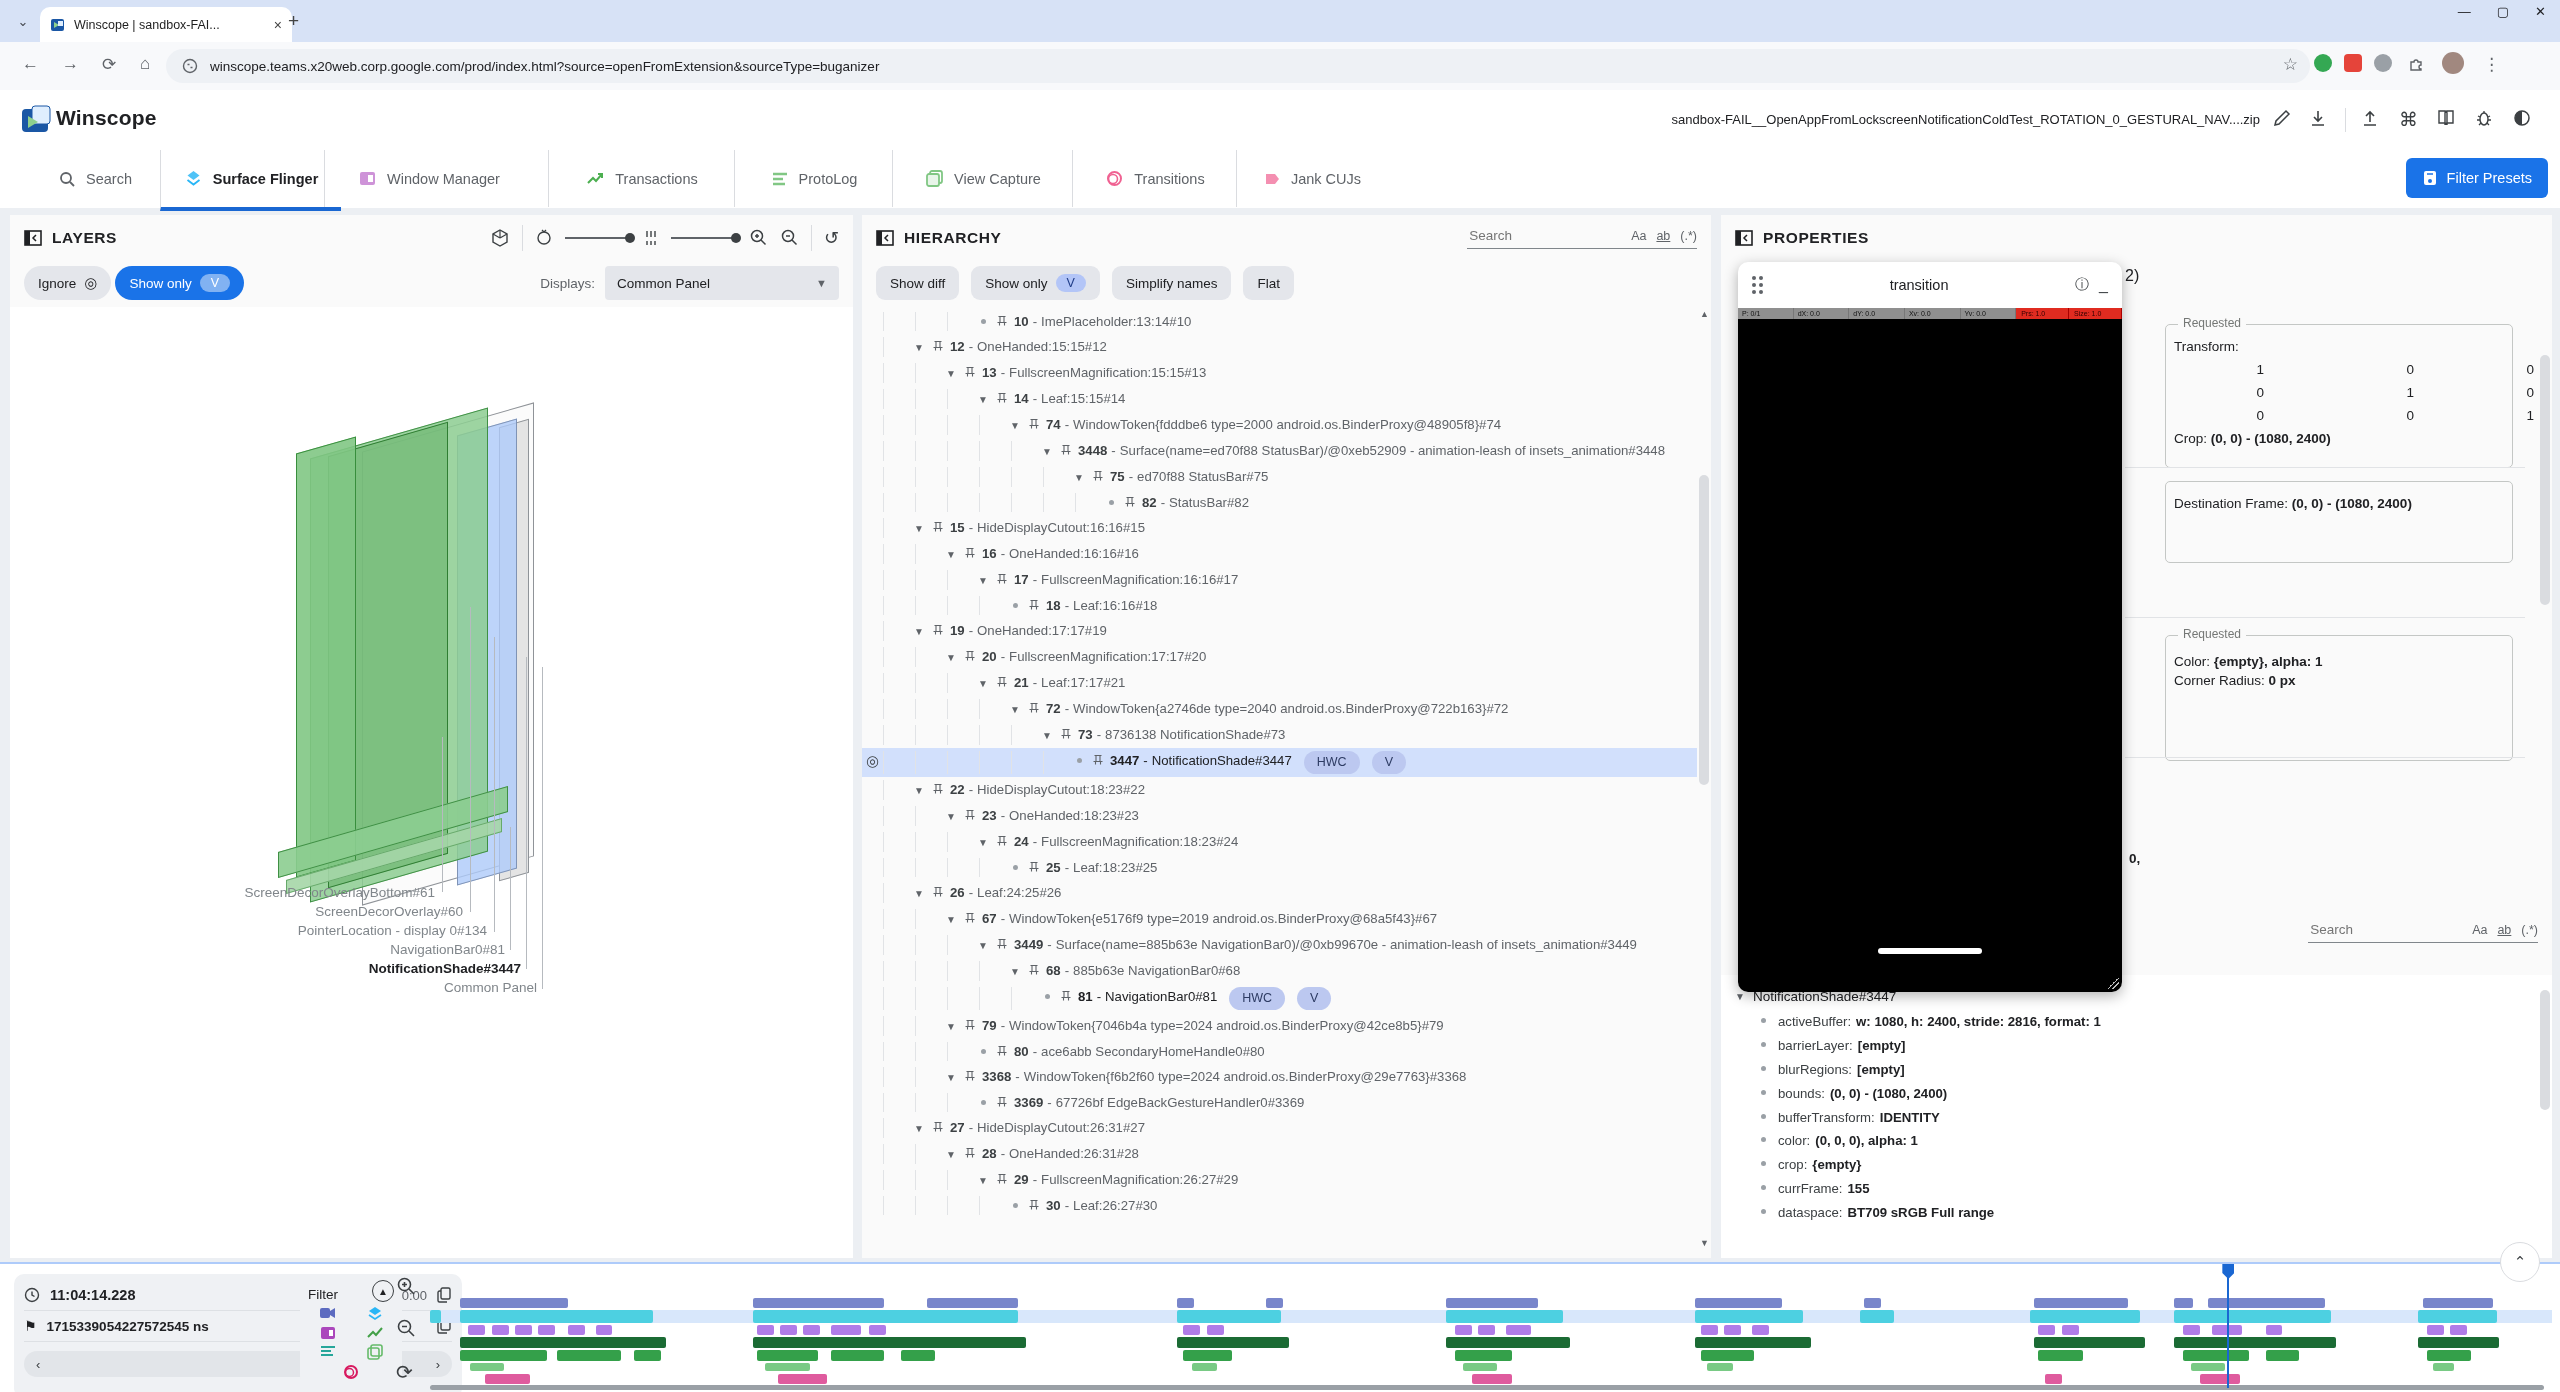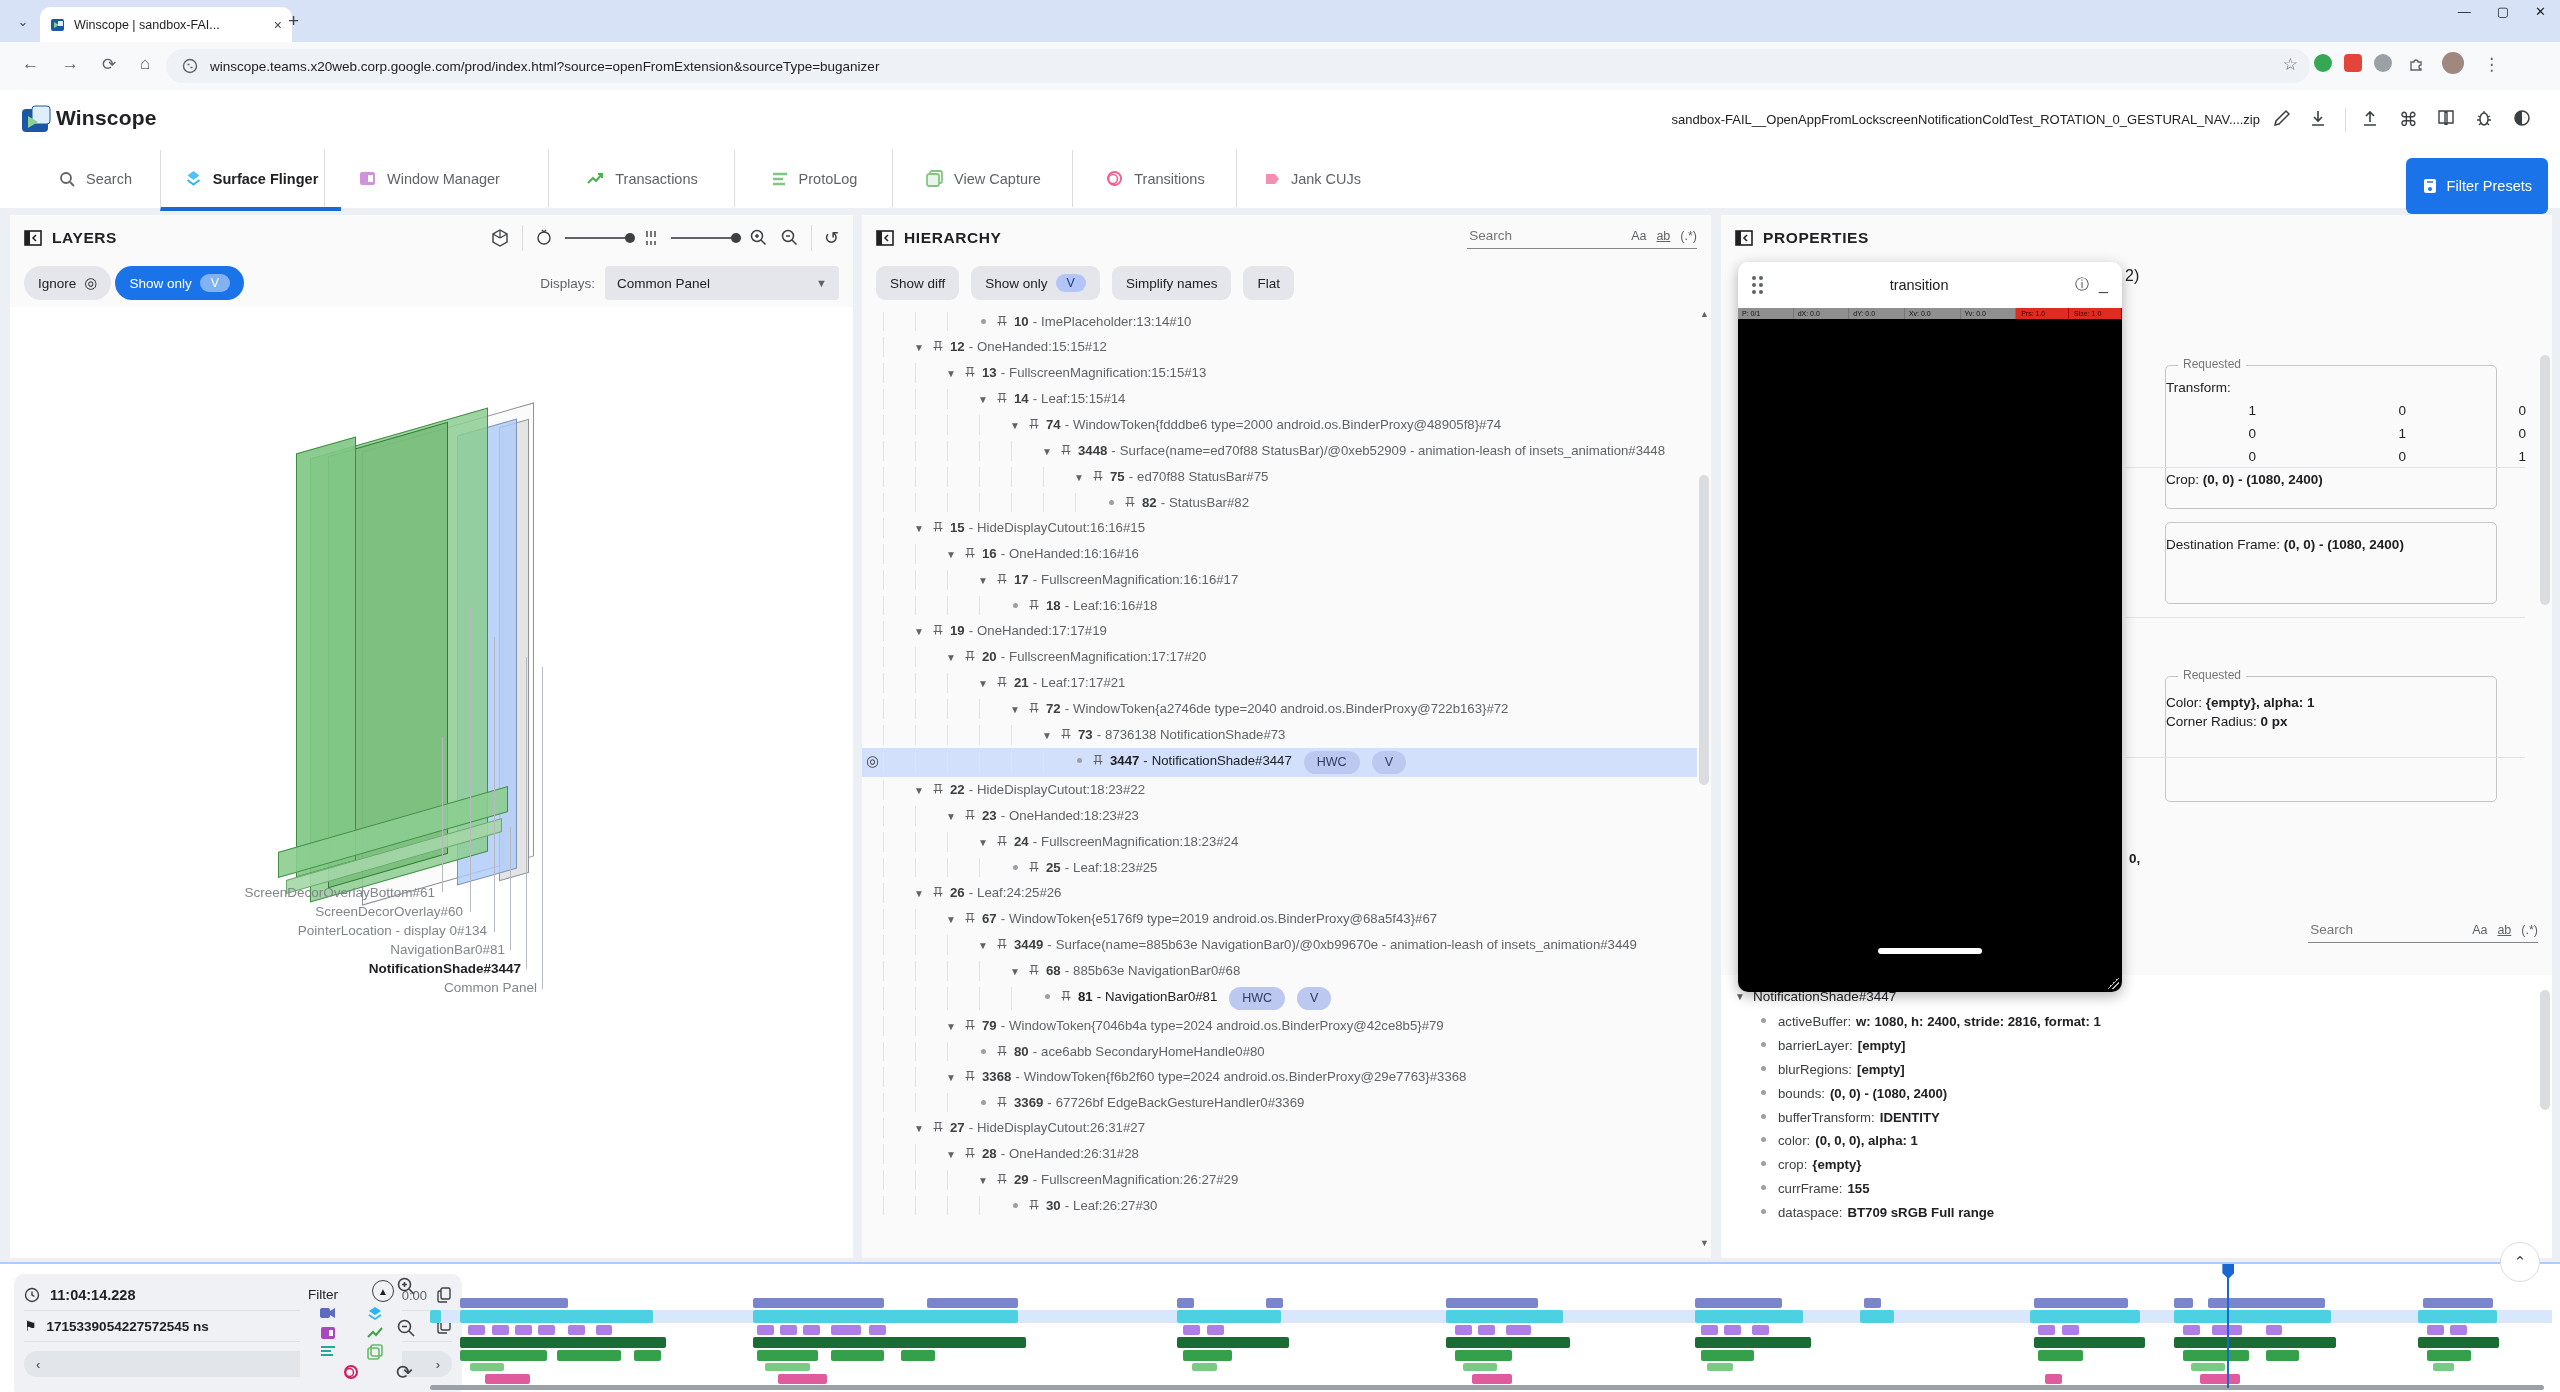--- a/index.html
+++ b/index.html
@@ -25,21 +25,21 @@
   #logo{position:absolute;left:20px;top:14px;}
   #apptitle{position:absolute;left:56px;top:16px;font-size:21px;font-weight:bold;letter-spacing:.2px;}
   #filename{position:absolute;right:300px;top:22px;font-size:13px;color:#202124;max-width:700px;white-space:nowrap;}
   .hicon{position:absolute;top:18px;color:#3c4043;}
   
   #navbar{position:absolute;left:0;top:150px;width:2560px;height:58px;background:#fff;}
   .ntab{position:absolute;top:0;height:57px;display:flex;align-items:center;justify-content:center;gap:10px;
       font-size:14.5px;color:#5f6368;border-left:1px solid #dadce0;}
   .ntab.first{border-left:none;}
   .ntab.active{color:#202124;font-weight:bold;border-bottom:4px solid #1967d2;}
-  #filterpresets{position:absolute;right:12px;top:8px;height:56px;background:#1a73e8;color:#fff;border-radius:6px;
+  #filterpresets{position:absolute;right:12px;top:8px;height:40px;background:#1a73e8;color:#fff;border-radius:6px;
       display:flex;align-items:center;gap:9px;padding:0 16px;font-size:14.5px;}
   
   .panel{position:absolute;background:#fafafa;}
   .phead{position:absolute;left:0;top:0;right:0;height:45px;display:flex;align-items:center;padding:0 14px;gap:10px;}
   .ptitle{font-size:15.5px;font-weight:bold;letter-spacing:.6px;color:#202124;}
   .chip{display:inline-flex;align-items:center;gap:8px;height:34px;border-radius:9px;background:#e4e6eb;
       padding:0 14px;font-size:13.5px;color:#202124;}
   .chip.pill{border-radius:17px;}
   .chip.blue{background:#1a73e8;color:#fff;}
   .vbadge{background:#b3c5f7;color:#1f3c88;border-radius:13px;padding:2px 11px;font-size:12.5px;}
@@ -75,21 +75,21 @@
   .trow .sep{margin-right:4px;}
   .trow .lbl{flex:0 1 auto;min-width:0;}
   .trow .chip2{background:#bcc8f0;color:#2d3b63;border-radius:13px;padding:2px 13px;font-size:12.5px;margin-left:12px;flex:0 0 auto;}
   .trow.sel{background:#d2e0fc;color:#202124;}
   .trow.sel .num,.trow.sel .lbl{color:#202124;}
   .trow.bold, .trow.bold .lbl, .trow.bold .num{color:#202124;}
   .eye{position:absolute;left:4px;top:3px;font-size:15px;color:#3c4043;}
   .vscroll{position:absolute;right:2px;width:10px;border-radius:5px;background:#dadce0;}
   .scarr{position:absolute;right:2px;font-size:9px;color:#5f6368;}
   
-  .pbox{position:absolute;border:1px solid #c4c7c5;border-radius:5px;background:#fafafa;padding:14px 0 10px;font-size:13.5px;color:#202124;margin-top:41px;}
+  .pbox{position:absolute;border:1px solid #c4c7c5;border-radius:5px;background:#fafafa;padding:14px 8px 10px;font-size:13.5px;color:#202124;}
   .pbox .blab{position:absolute;top:-9px;left:12px;background:#fafafa;padding:0 5px;font-size:12px;color:#747775;}
   .pbox b{font-weight:bold;}
   .hr{position:absolute;height:1px;background:#e1e3e6;}
   #matrix{display:grid;grid-template-columns:90px 150px 120px;row-gap:8px;margin:8px 0 8px 0;text-align:right;}
   .kvrow{margin:4px 0;}
   
   #fwin{position:absolute;left:17px;top:47px;width:384px;height:730px;background:#fff;border-radius:10px;
       box-shadow:0 4px 14px rgba(0,0,0,.3);z-index:5;}
   #fwin .tbar{height:46px;display:flex;align-items:center;padding:0 14px;gap:10px;}
   #fwin .ttl{flex:1;text-align:center;font-size:14.5px;color:#202124;}

